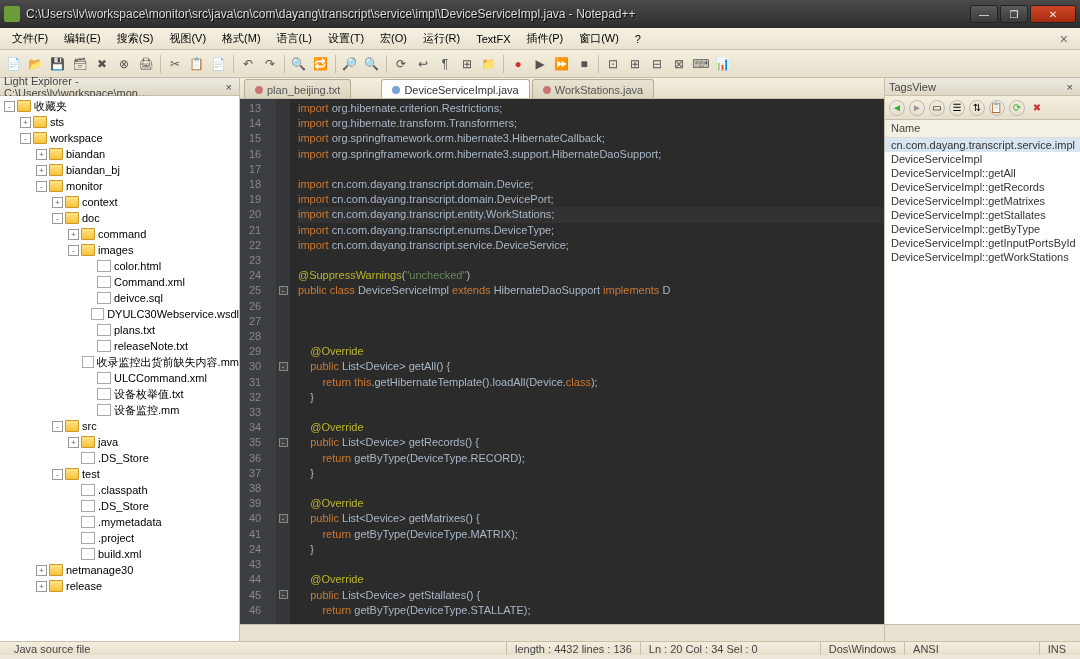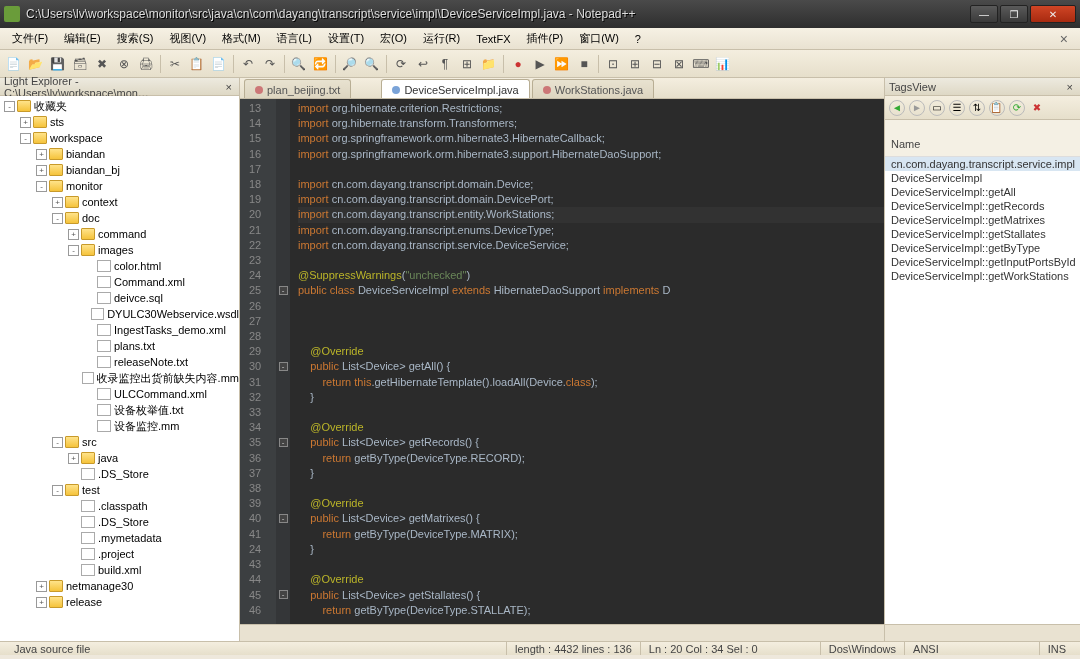--- a/index.html
+++ b/index.html
@@ -43,21 +43,21 @@
 .code .line.hl { background:#323232; }
 .kw { color:#cc7832; }
 .str { color:#6a8759; }
 .ann { color:#bbb529; }
 .typ { color:#a9b7c6; }
 .pkg { color:#a9b7c6; }
 .hscroll { height:17px; background:#e9e2d1; border-top:1px solid #c8bfaa; }
 .tagspanel { width:196px; background:#fff; border-left:1px solid #c8bfaa; display:flex; flex-direction:column; }
 .tags-toolbar { height:24px; background:linear-gradient(#f4eedf,#e6dfcb); border-bottom:1px solid #c8bfaa; display:flex; align-items:center; padding:0 4px; gap:4px; }
 .tags-toolbar .ico { width:16px;height:16px;border:1px solid #bbb;border-radius:8px;display:flex;align-items:center;justify-content:center;font-size:10px; }
-.tags-header { height:18px; background:#f4f0e4; border-bottom:1px solid #ddd; padding:18px 6px; color:#444; }
+.tags-header { height:18px; background:#f4f0e4; border-bottom:1px solid #ddd; padding:2px 6px; color:#444; }
 .tags-list { flex:1; overflow:auto; }
 .tags-list div { padding:1px 6px; color:#333; }
 .tags-list div.sel { background:#d8e6f2; }
 .statusbar { height:14px; background:linear-gradient(#f4eedf,#e6dfcb); border-top:1px solid #c8bfaa; display:flex; align-items:flex-start; padding:0 6px; font-size:11px; color:#444; }
 .statusbar .seg { padding:0 8px; border-left:1px solid #c8bfaa; height:100%; display:flex; align-items:center; }
 .statusbar .seg:first-child { border-left:none; flex:0 0 500px; }
 </style>
 </head>
 <body>
 
@@ -212,26 +212,20 @@
           <span class="ind" style="width: 80px;"></span>
           <span class="expander none"></span>
           <span class="ficon file"></span>
           <span>deivce.sql</span>
         </div>
         <div class="tree-item">
           <span class="ind" style="width: 80px;"></span>
           <span class="expander none"></span>
           <span class="ficon file"></span>
           <span>DYULC30Webservice.wsdl</span>
-        </div>
-        <div class="tree-item">
-          <span class="ind" style="width: 80px;"></span>
-          <span class="expander none"></span>
-          <span class="ficon file"></span>
-          <span>IngestTasks_demo.xml</span>
         </div>
         <div class="tree-item">
           <span class="ind" style="width: 80px;"></span>
           <span class="expander none"></span>
           <span class="ficon file"></span>
           <span>plans.txt</span>
         </div>
         <div class="tree-item">
           <span class="ind" style="width: 80px;"></span>
           <span class="expander none"></span>

